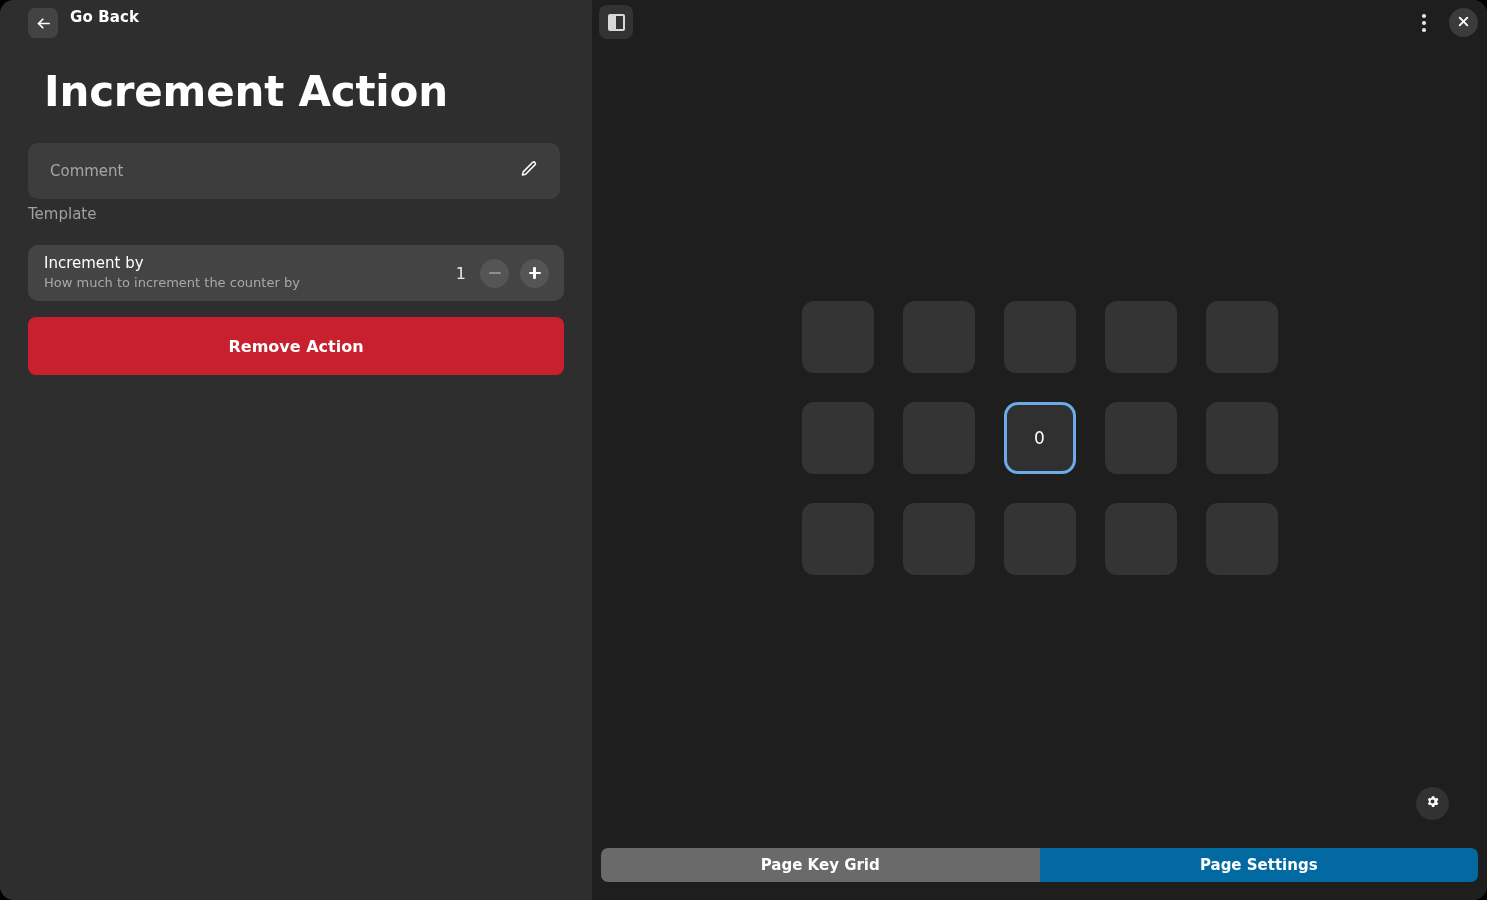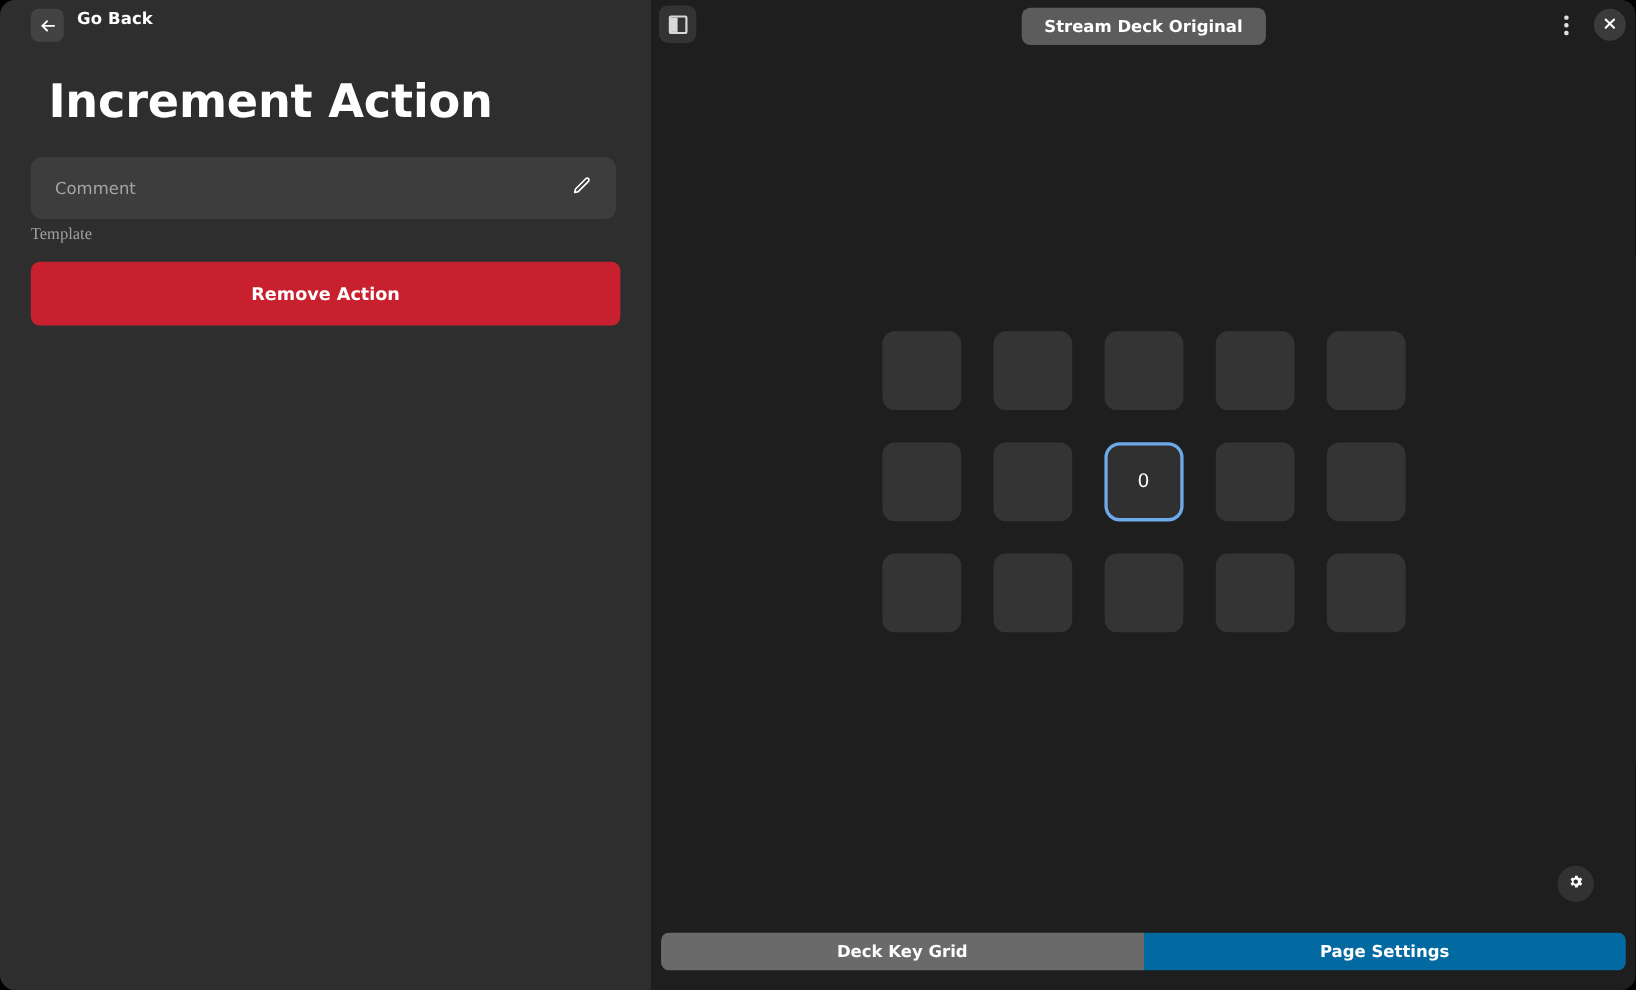--- a/index.html
+++ b/index.html
@@ -86,21 +86,20 @@
   .section-title {
     color: #ffffff;
     font-size: 15px;
     font-weight: bold;
     padding: 40px 0 0 28px;
   }
   .section-sub {
     color: #a0a0a0;
     font-size: 15px;
     padding: 6px 0 0 28px;
-    font-family: Liberation Serif, serif;
   }
 
   .setting-row {
     margin: 22px 28px 0 28px;
     height: 56px;
     background: #444444;
     border-radius: 10px;
     display: flex;
     align-items: center;
     padding: 0 15px 0 16px;
@@ -333,34 +332,49 @@
         <span>
           <svg width="18" height="18" viewBox="0 0 24 24" fill="none" stroke="#ffffff" stroke-width="2" stroke-linecap="round" stroke-linejoin="round">
             <path d="M17 3a2.3 2.3 0 0 1 3.2 3.2L7.5 19l-4.2 1 1-4.2z"></path>
           </svg>
         </span>
       </div>
     </div>
 
     <div class="section-sub">Template</div>
 
+    <div class="setting-row">
+      <div class="setting-text">
+        <div class="setting-label">Increment by</div>
+        <div class="setting-desc">How much to increment the counter by</div>
+      </div>
+      <div class="stepper">
+        <div class="stepper-value">1</div>
+        <div class="step-btn minus">
+          <span class="bar-h"></span>
+        </div>
+        <div class="step-btn plus">
+          <span class="bar-h"></span>
+          <span class="bar-v"></span>
+        </div>
+      </div>
+    </div>
 
     <div class="remove-btn">
       <div class="remove-btn-label">Remove Action</div>
     </div>
 
   </div>
 
   <div id="right-panel">
 
     <div class="topbar">
       <div class="sidebar-toggle">
         <span class="toggle-glyph"></span>
       </div>
-      <div class="device-pill">Stream Deck Original</div>
       <div class="kebab-btn">
         <span></span>
         <span></span>
         <span></span>
       </div>
       <div class="close-btn">
         <span>
           <svg width="13" height="13" viewBox="0 0 24 24" fill="none" stroke="#ffffff" stroke-width="3.4" stroke-linecap="round">
             <line x1="5" y1="5" x2="19" y2="19"></line>
             <line x1="19" y1="5" x2="5" y2="19"></line>
@@ -423,18 +437,18 @@
       <div class="gear-btn">
         <span>
           <svg width="15" height="15" viewBox="0 0 24 24" fill="#ffffff">
             <path d="M19.4 13a7.6 7.6 0 0 0 0-2l2-1.6-2-3.4-2.4 1a7.5 7.5 0 0 0-1.7-1l-.4-2.6h-3.9L10.6 6a7.5 7.5 0 0 0-1.7 1l-2.4-1-2 3.4 2 1.6a7.6 7.6 0 0 0 0 2l-2 1.6 2 3.4 2.4-1c.5.4 1.1.8 1.7 1l.4 2.6h3.9l.4-2.6c.6-.2 1.2-.6 1.7-1l2.4 1 2-3.4zM12 15.2A3.2 3.2 0 1 1 12 8.8a3.2 3.2 0 0 1 0 6.4z"></path>
           </svg>
         </span>
       </div>
     </div>
 
     <div class="bottom-tabs">
-      <div class="tab active">Deck Key Grid</div>
+      <div class="tab active">Page Key Grid</div>
       <div class="tab">Page Settings</div>
     </div>
 
   </div>
 </div>
 
 </body></html>

